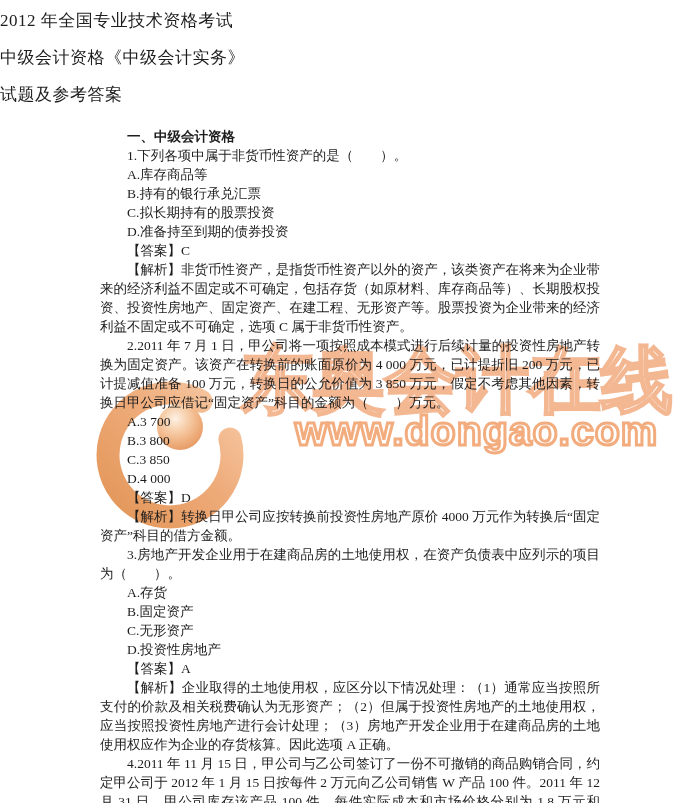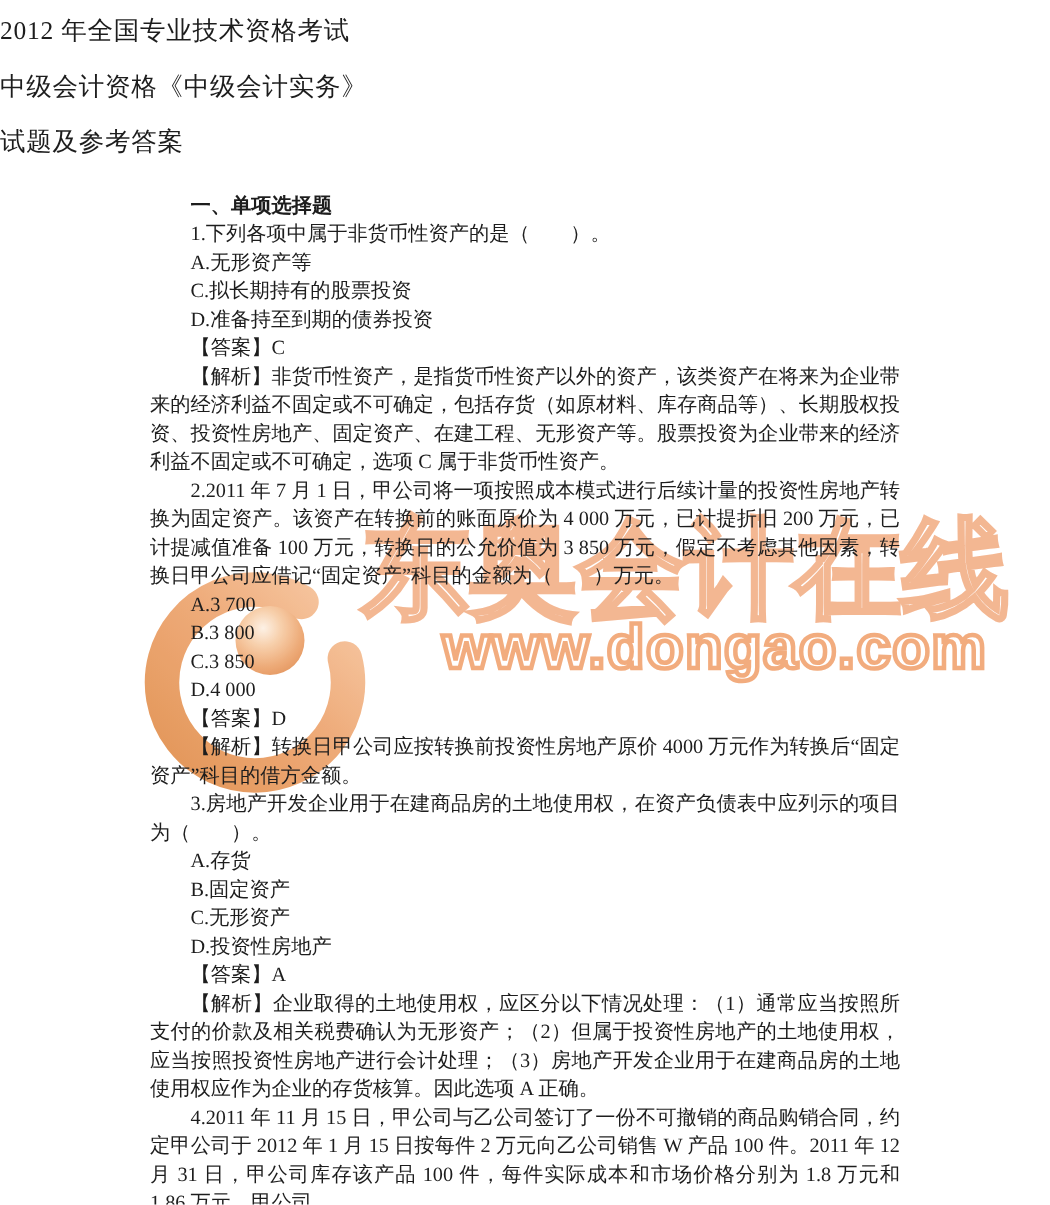--- a/index.html
+++ b/index.html
@@ -84,24 +84,25 @@
 
   <div class="content">
 
     <div class="doc-title">
       <p>2012 年全国专业技术资格考试</p>
       <p>中级会计资格《中级会计实务》</p>
       <p>试题及参考答案</p>
     </div>
 
     <div class="doc-body">
-      <p class="para section-heading">一、单项选择题</p>
+      <p class="para section-heading">一、中级会计资格</p>
 
       <p class="para">1.下列各项中属于非货币性资产的是（　　）。</p>
-      <p class="para">A.无形资产等</p>
+      <p class="para">A.库存商品等</p>
+      <p class="para">B.持有的银行承兑汇票</p>
       <p class="para">C.拟长期持有的股票投资</p>
       <p class="para">D.准备持至到期的债券投资</p>
       <p class="para">【答案】C</p>
       <p class="para">【解析】非货币性资产，是指货币性资产以外的资产，该类资产在将来为企业带来的经济利益不固定或不可确定，包括存货（如原材料、库存商品等）、长期股权投资、投资性房地产、固定资产、在建工程、无形资产等。股票投资为企业带来的经济利益不固定或不可确定，选项 C 属于非货币性资产。</p>
 
       <p class="para">2.2011 年 7 月 1 日，甲公司将一项按照成本模式进行后续计量的投资性房地产转换为固定资产。该资产在转换前的账面原价为 4 000 万元，已计提折旧 200 万元，已计提减值准备 100 万元，转换日的公允价值为 3 850 万元，假定不考虑其他因素，转换日甲公司应借记“固定资产”科目的金额为（　　）万元。</p>
       <p class="para">A.3 700</p>
       <p class="para">B.3 800</p>
       <p class="para">C.3 850</p>
       <p class="para">D.4 000</p>

